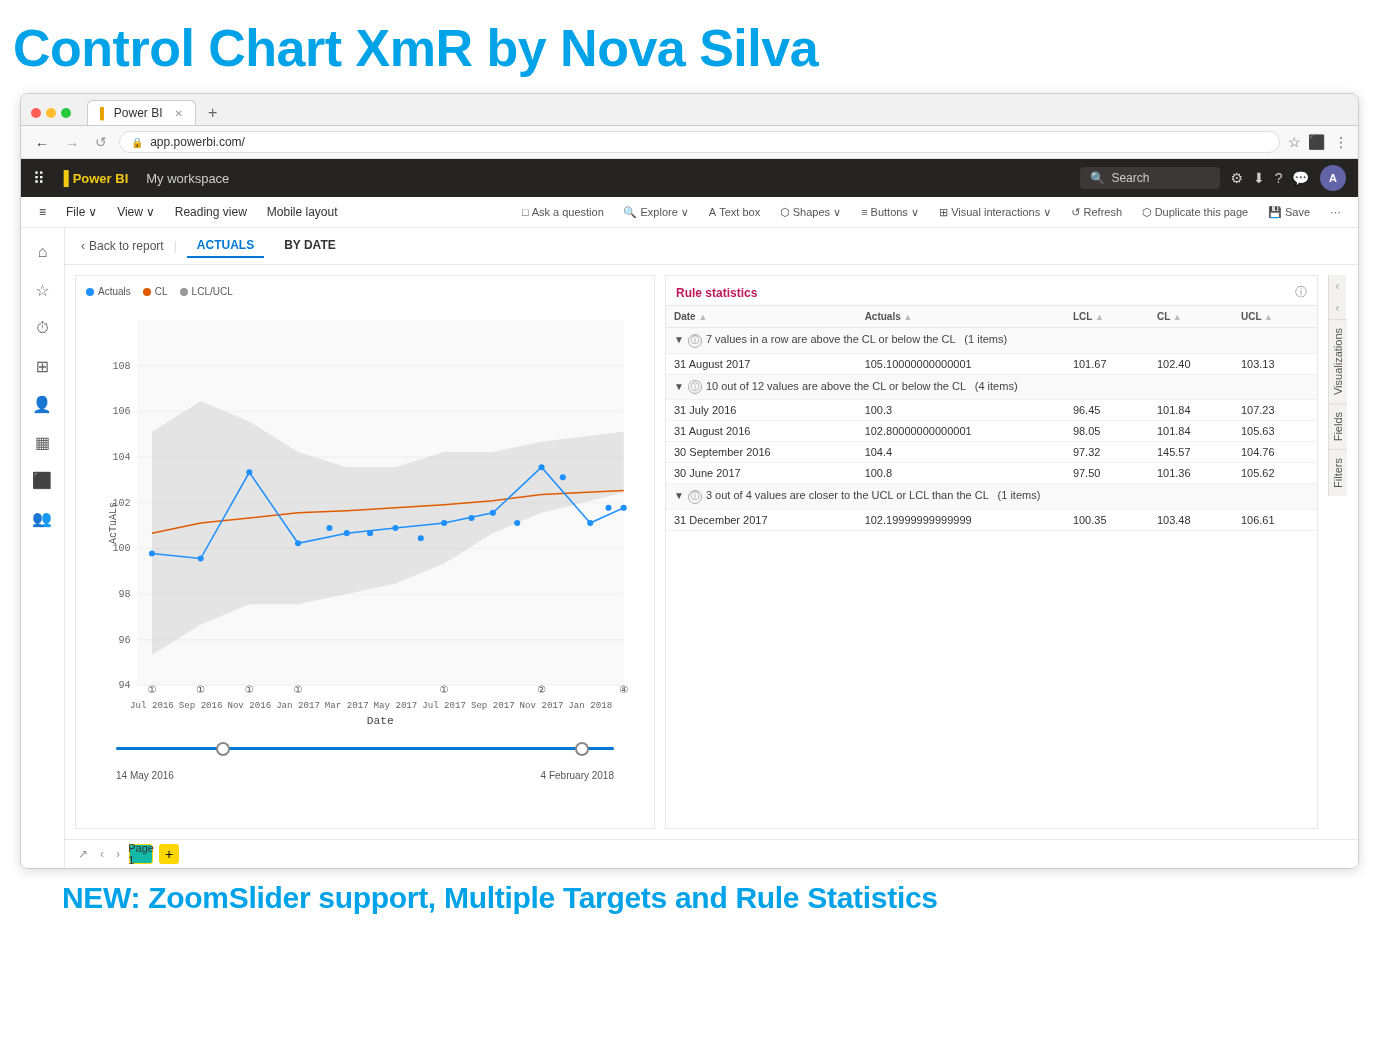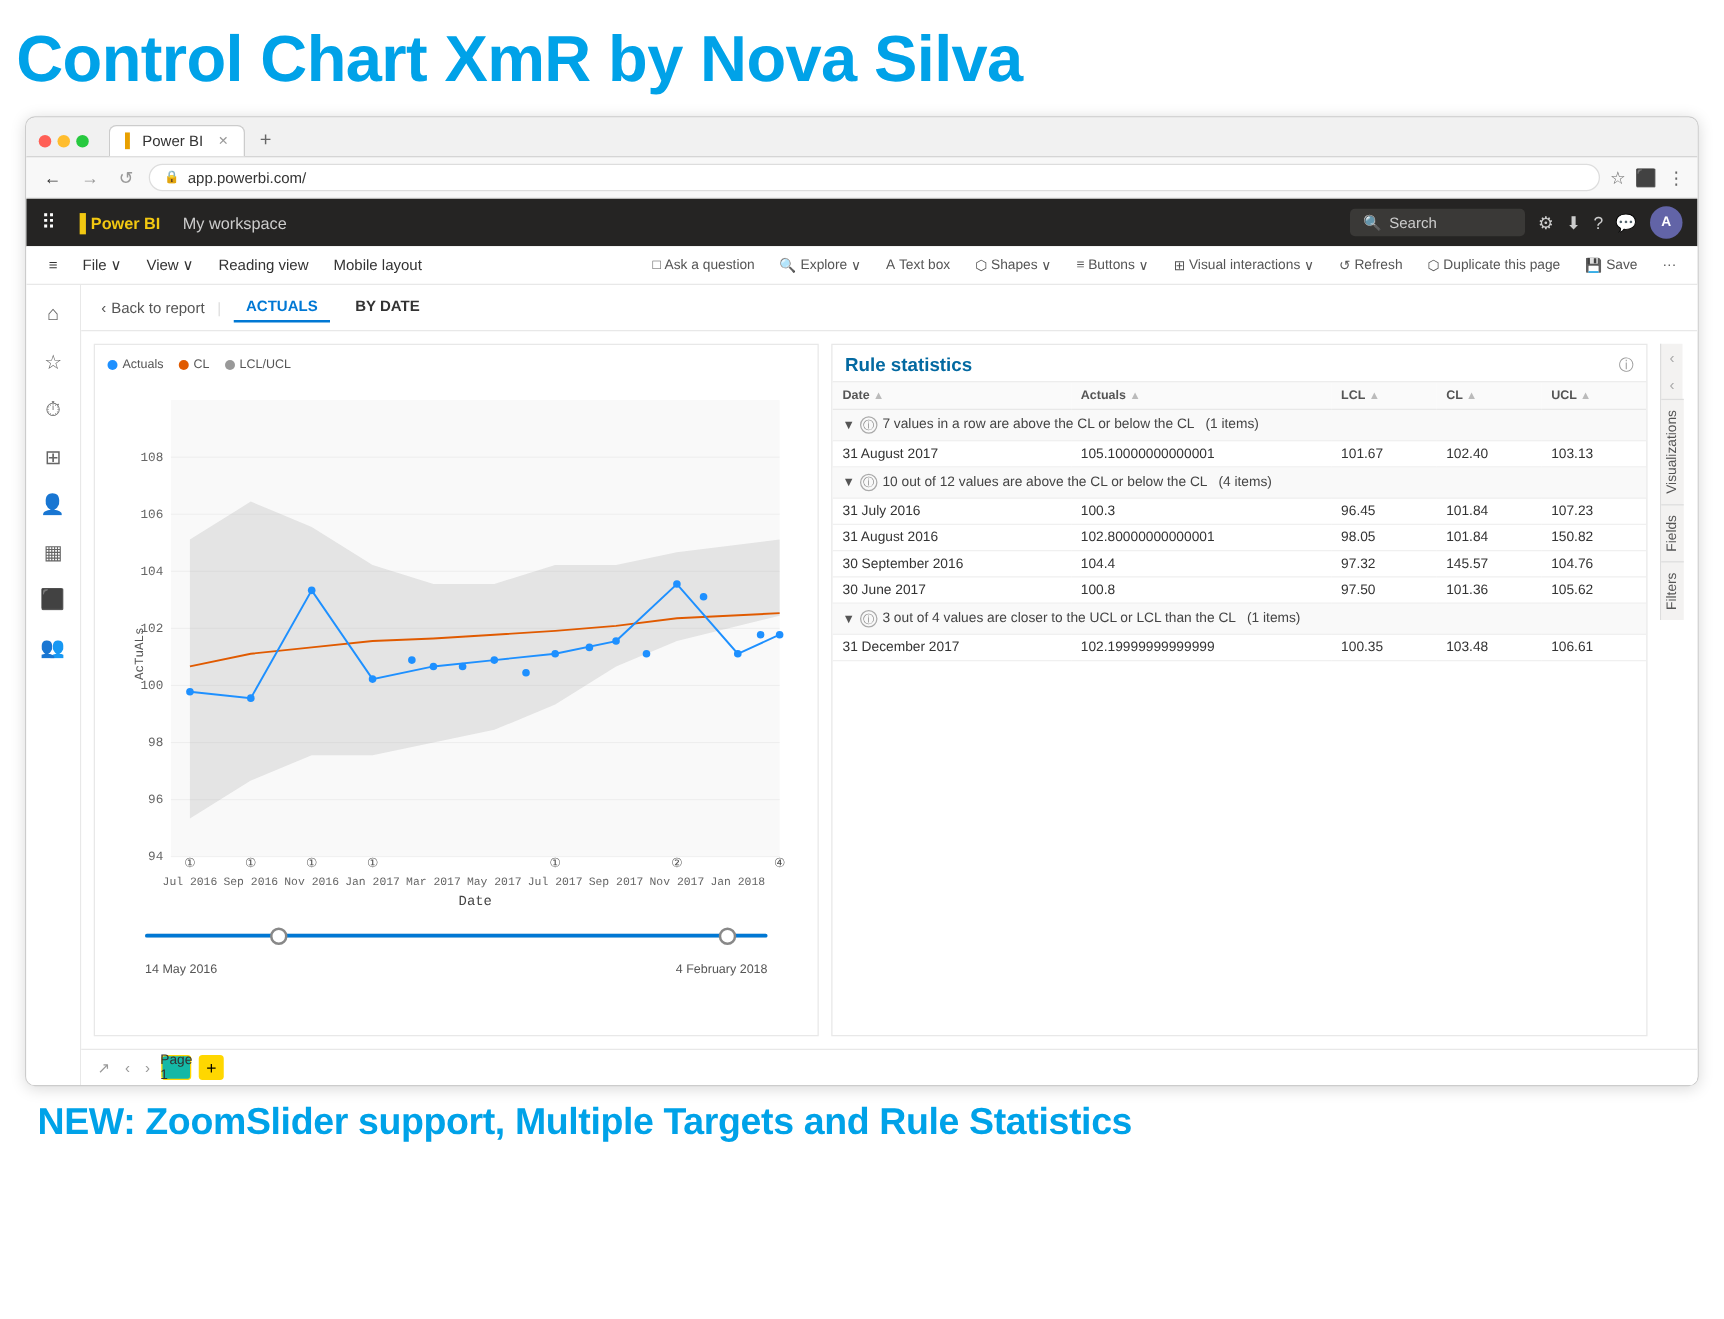--- a/index.html
+++ b/index.html
@@ -20,20 +20,21 @@
       letter-spacing: -0.5px;
     }
 
     
     .page-subtitle {
       font-size: 30px;
       font-weight: 700;
       color: #00a2e8;
       padding: 12px 30px;
       letter-spacing: -0.3px;
+      margin-left: 32px;
     }
 
     
     .browser-wrapper {
       margin: 5px 20px 0 20px;
       border: 1px solid #ccc;
       border-radius: 8px;
       overflow: hidden;
       box-shadow: 0 2px 12px rgba(0,0,0,0.15);
       background: #fff;
@@ -345,23 +346,23 @@
       font-size: 11px;
     }
     .rule-stats-header {
       display: flex;
       justify-content: space-between;
       align-items: center;
       padding: 8px 10px 4px 10px;
       border-bottom: 1px solid #e8e8e8;
     }
     .rule-stats-title {
-      font-size: 15px;
+      font-size: 12px;
       font-weight: 600;
-      color: #0369a1;
+      color: #be185d;
     }
     .rule-stats-info { color: #999; font-size: 12px; cursor: pointer; }
 
     .rs-table {
       width: 100%;
       border-collapse: collapse;
     }
     .rs-table th {
       text-align: left;
       padding: 5px 8px;
@@ -763,21 +764,21 @@
                   <td>100.3</td>
                   <td>96.45</td>
                   <td>101.84</td>
                   <td>107.23</td>
                 </tr>
                 <tr>
                   <td>31 August 2016</td>
                   <td>102.80000000000001</td>
                   <td>98.05</td>
                   <td>101.84</td>
-                  <td>150.82</td>
+                  <td>105.63</td>
                 </tr>
                 <tr>
                   <td>30 September 2016</td>
                   <td>104.4</td>
                   <td>97.32</td>
                   <td>145.57</td>
                   <td>104.76</td>
                 </tr>
                 <tr>
                   <td>30 June 2017</td>

